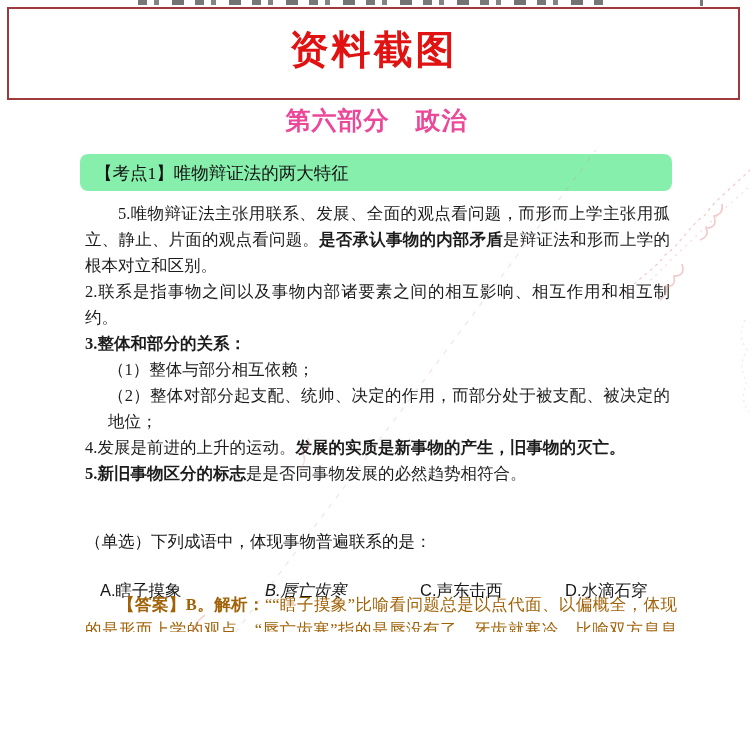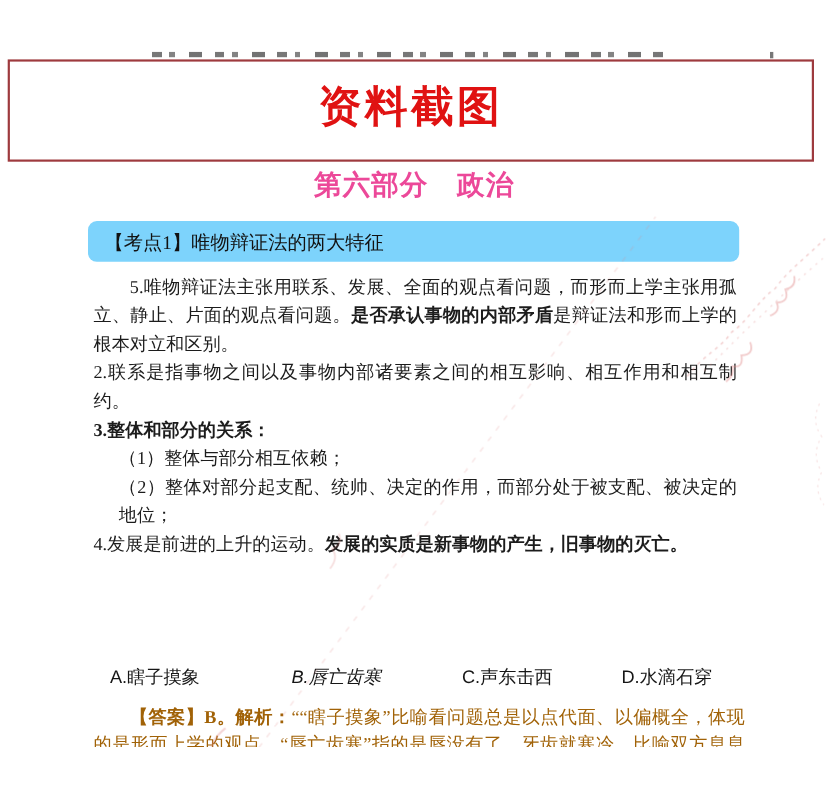--- a/index.html
+++ b/index.html
@@ -4,21 +4,20 @@
 <style>
   * { margin:0; padding:0; box-sizing:border-box; }
   html,body { background:#ffffff; }
   .page {
     position:relative;
     width:753px; height:632px;
     background:#ffffff;
     overflow:hidden;
     font-family:"Liberation Serif","DejaVu Serif",serif;
     color:#1a1a1a;
-    margin-top:47px;
   }
 
   
   .top-frag {
     position:absolute; top:0; left:138px; width:470px; height:5px;
     background:repeating-linear-gradient(90deg,
       #4a4a4a 0 9px, transparent 9px 16px,
       #5a5a5a 16px 21px, transparent 21px 34px,
       #444 34px 46px, transparent 46px 57px);
     opacity:.75;
@@ -46,21 +45,21 @@
     position:absolute; top:104px; left:0; width:100%;
     text-align:center;
     font-family:"Liberation Sans","DejaVu Sans",sans-serif;
     font-weight:bold; font-size:25px; color:#ec4899;
     letter-spacing:1px;
   }
 
   
   .topic-bar {
     position:absolute; top:154px; left:80px; width:592px; height:37px;
-    background:#7dd3fc;
+    background:#86efac;
     border-radius:8px;
     display:flex; align-items:center;
     padding-left:15px;
     font-size:17.5px; color:#121212;
   }
 
   
   .content {
     position:absolute; top:201px; left:85px; width:585px;
     font-size:16.5px; line-height:26px; color:#1c1c1c;
@@ -112,23 +111,25 @@
     <span>【考点1】唯物辩证法的两大特征</span>
   </div>
 
   <div class="content">
     <div class="para-indent"><span>5.唯物辩证法主张用联系、发展、全面的观点看问题，而形而上学主张用孤立、静止、片面的观点看问题。</span><span class="b">是否承认事物的内部矛盾</span><span>是辩证法和形而上学的根本对立和区别。</span></div>
     <div>2.联系是指事物之间以及事物内部诸要素之间的相互影响、相互作用和相互制约。</div>
     <div class="b">3.整体和部分的关系：</div>
     <div class="sub-item">（1）整体与部分相互依赖；</div>
     <div class="sub-item">（2）整体对部分起支配、统帅、决定的作用，而部分处于被支配、被决定的地位；</div>
     <div><span>4.发展是前进的上升的运动。</span><span class="b">发展的实质是新事物的产生，旧事物的灭亡。</span></div>
+    <div><span class="b">5.新旧事物区分的标志</span><span>是是否同事物发展的必然趋势相符合。</span></div>
   </div>
 
   <div class="question">
+    <div>（单选）下列成语中，体现事物普遍联系的是：</div>
     <div class="options">
       <span class="option opt-a">A.瞎子摸象</span>
       <span class="option opt-b">B.唇亡齿寒</span>
       <span class="option opt-c">C.声东击西</span>
       <span class="option opt-d">D.水滴石穿</span>
     </div>
   </div>
 
   <div class="answer">
     <span class="b">【答案】B。解析：</span><span>““瞎子摸象”比喻看问题总是以点代面、以偏概全，体现的是形而上学的观点。“唇亡齿寒”指的是唇没有了，牙齿就寒冷。比喻双方息息相关，荣辱与共，体现了联系的普遍性。“声东击西”指的是在东面虚张声势吸引敌人的注意力，真正的攻击在西面。“水滴石穿”意思是水经常滴在石头上，能使石头穿孔，体现质量互变的观点。故本题答案为B。</span>

